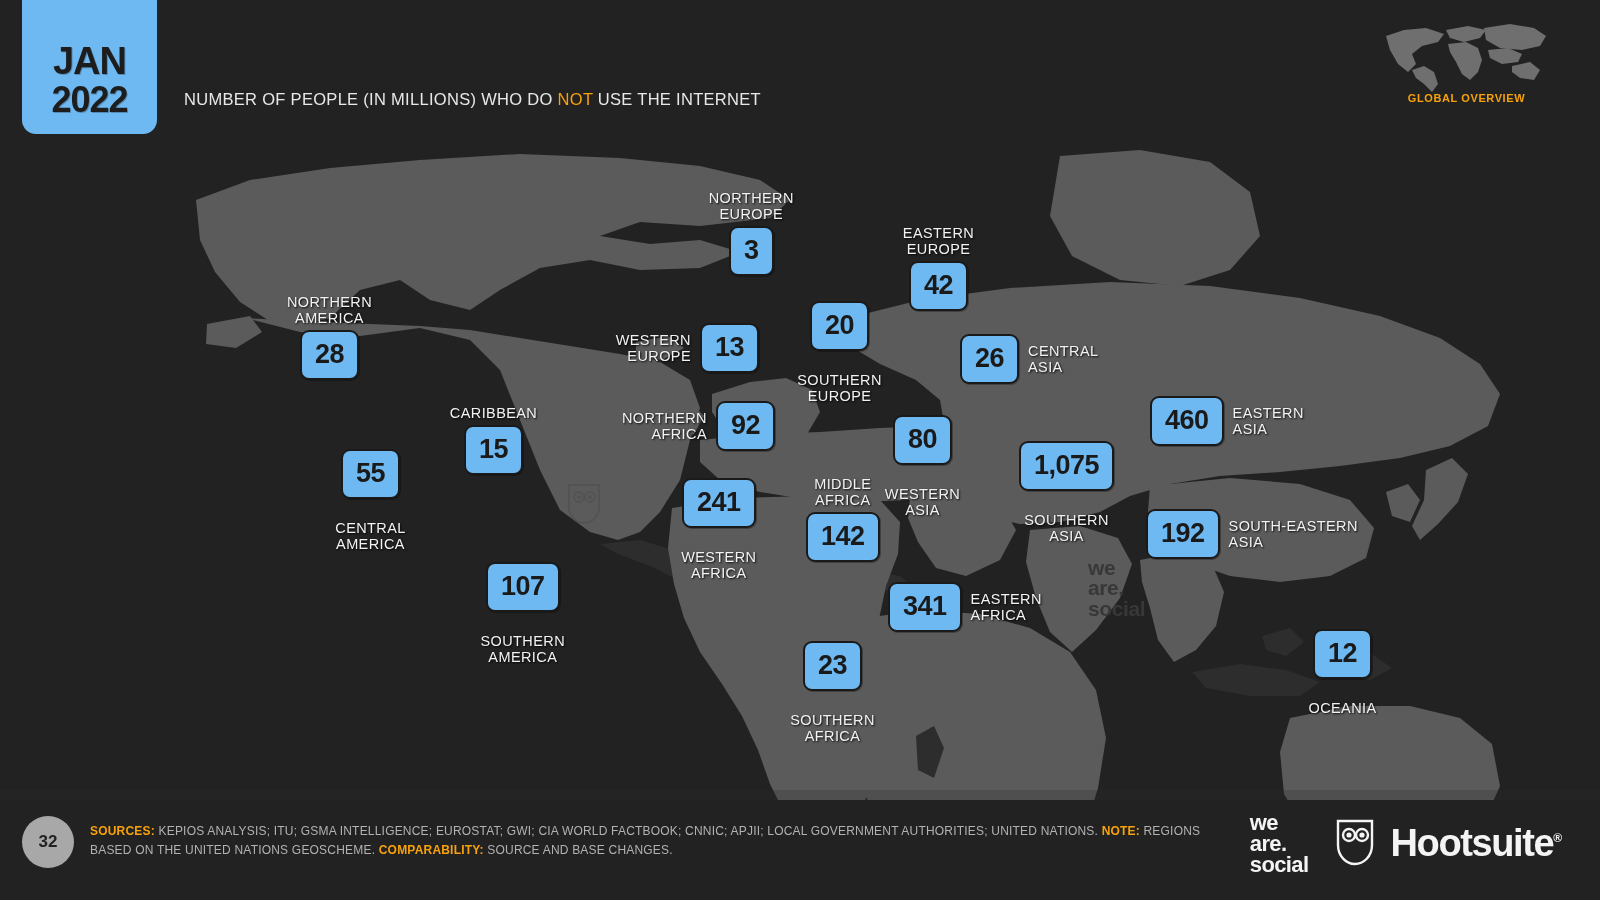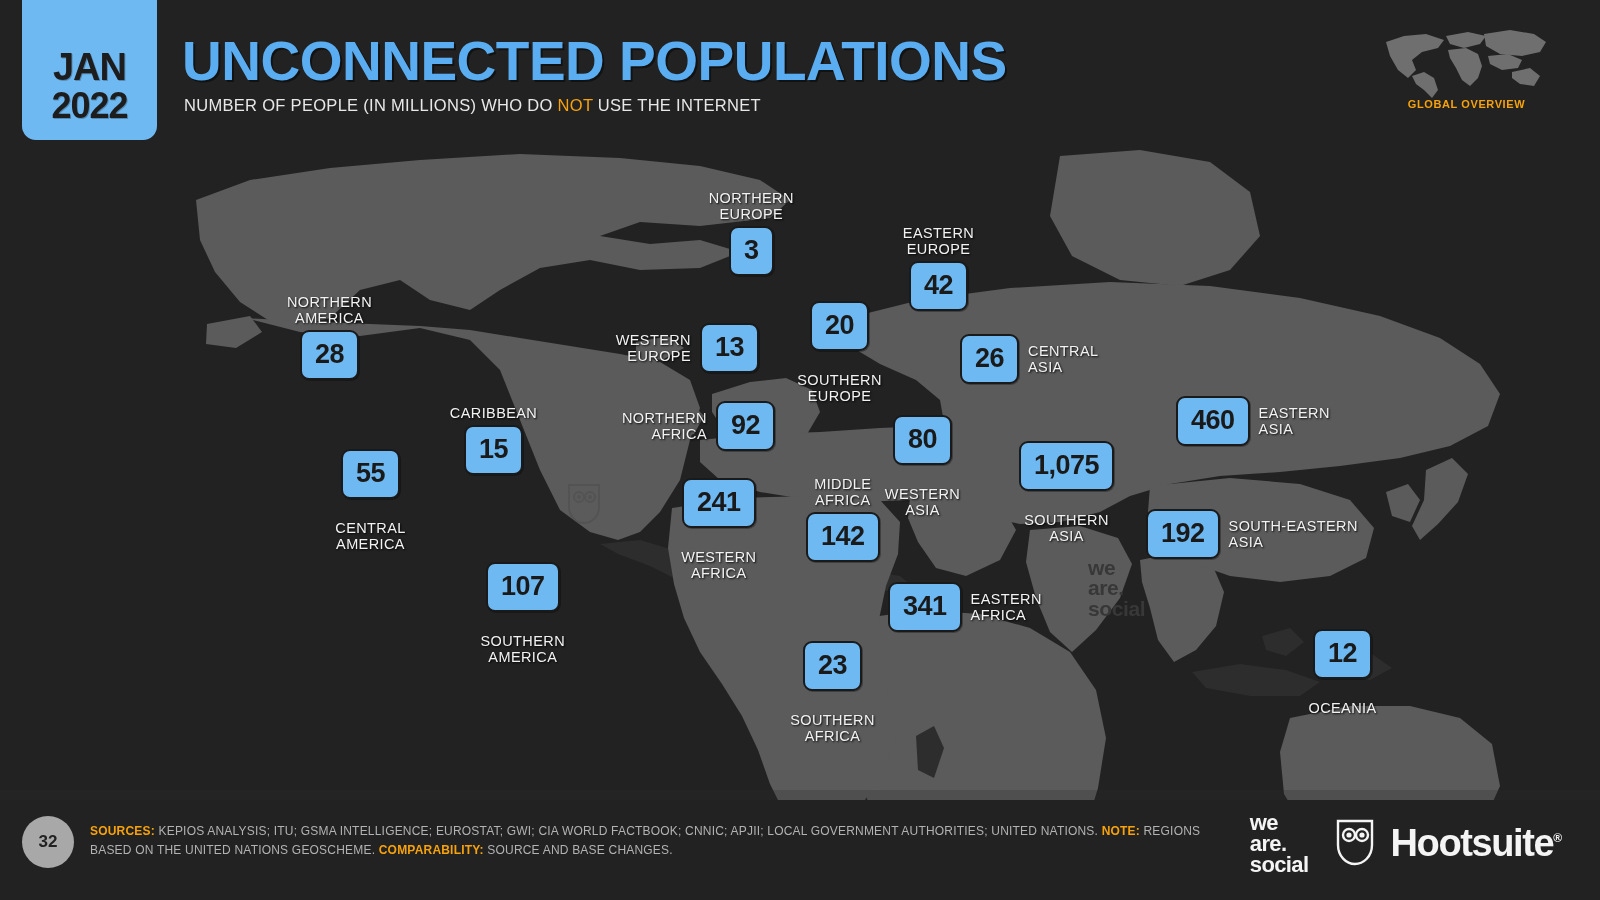--- a/index.html
+++ b/index.html
@@ -13,21 +13,21 @@
   
   #map-layer {
     position:absolute; left:0; top:140px; width:1600px; height:660px;
     overflow:hidden;
   }
   #map-layer svg { display:block; width:1600px; height:660px; }
   .land { fill:#5b5b5b; }
   .land-dim { fill:#2d2d2d; }
 
   
-  #header { position:absolute; left:0; top:6px; width:1587px; height:140px; }
+  #header { position:absolute; left:0; top:0; width:1587px; height:140px; }
   #date-badge {
     position:absolute; left:22px; top:-18px; width:135px; height:152px;
     background:#6fb9f2; border-radius:0 0 14px 14px;
     display:flex; flex-direction:column; align-items:center; justify-content:flex-end;
     padding-bottom:16px;
   }
   #date-badge .m, #date-badge .y {
     color:#1d1d1d; font-weight:bold; letter-spacing:-1px; line-height:1.0;
     text-shadow:1px 1px 0 rgba(0,0,0,.25);
   }
@@ -197,21 +197,20 @@
   we<br>are.<br>social
 </div>
 
 <div id="header">
 
   <div id="date-badge">
     <div class="m">JAN</div>
     <div class="y">2022</div>
   </div>
 
-  <div id="title">UNCONNECTED POPULATIONS</div>
 
   <div id="subtitle"><span>NUMBER OF PEOPLE (IN MILLIONS) WHO DO </span><span class="hl">NOT</span><span> USE THE INTERNET</span></div>
 
   <div id="thumb">
     <svg viewBox="0 0 170 72" aria-hidden="true">
       <path class="tl" d="M4,16 L22,10 L44,8 L62,14 L56,22 L40,26 L30,34 L34,44 L26,52 L16,44 L8,30 Z"></path>
       <path class="tl" d="M30,50 L42,46 L52,52 L56,64 L50,72 L42,64 L34,58 Z"></path>
       <path class="tl" d="M64,10 L86,6 L104,10 L98,18 L82,22 L68,18 Z"></path>
       <path class="tl" d="M66,24 L84,22 L96,28 L100,40 L96,52 L88,60 L80,54 L74,42 L68,32 Z"></path>
       <path class="tl" d="M102,8 L128,4 L152,8 L164,16 L158,26 L140,30 L118,28 L104,20 Z"></path>
@@ -256,21 +255,21 @@
       <div class="mlabel lbl-left">WESTERN<br>EUROPE</div>
     </div>
     <div class="marker" style="left: 960px; top: 334px;">
       <div class="chip">26</div>
       <div class="mlabel lbl-right">CENTRAL<br>ASIA</div>
     </div>
     <div class="marker" style="left: 716px; top: 401px;">
       <div class="chip">92</div>
       <div class="mlabel lbl-left">NORTHERN<br>AFRICA</div>
     </div>
-    <div class="marker" style="left: 1150px; top: 396px; margin-left: 26px;">
+    <div class="marker" style="left: 1150px; top: 396px;">
       <div class="chip">460</div>
       <div class="mlabel lbl-right">EASTERN<br>ASIA</div>
     </div>
     <div class="marker" style="left: 893px; top: 415px;">
       <div class="chip">80</div>
       <div class="mlabel lbl-bottom">WESTERN<br>ASIA</div>
     </div>
     <div class="marker" style="left: 1019px; top: 441px;">
       <div class="chip">1,075</div>
       <div class="mlabel lbl-bottom">SOUTHERN<br>ASIA</div>

